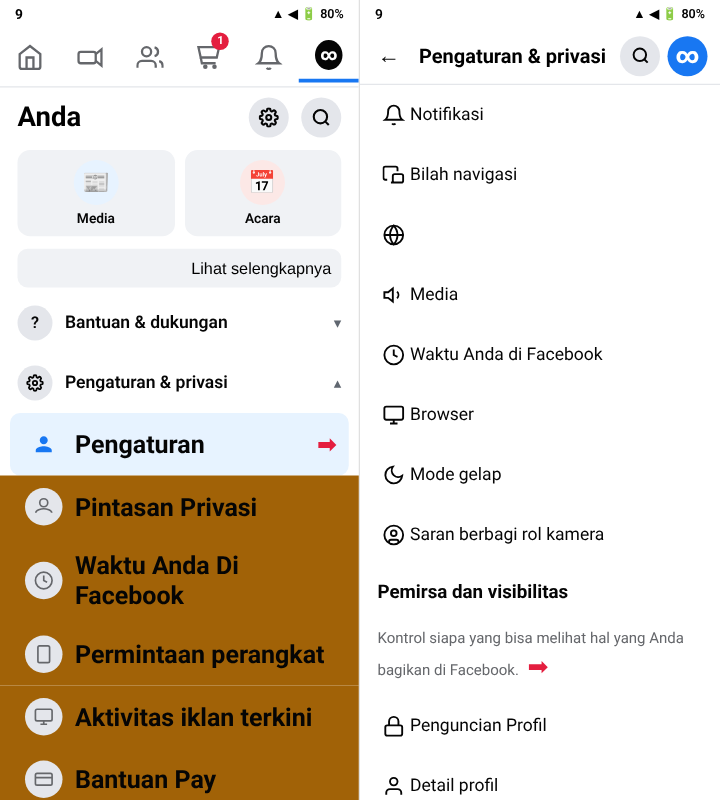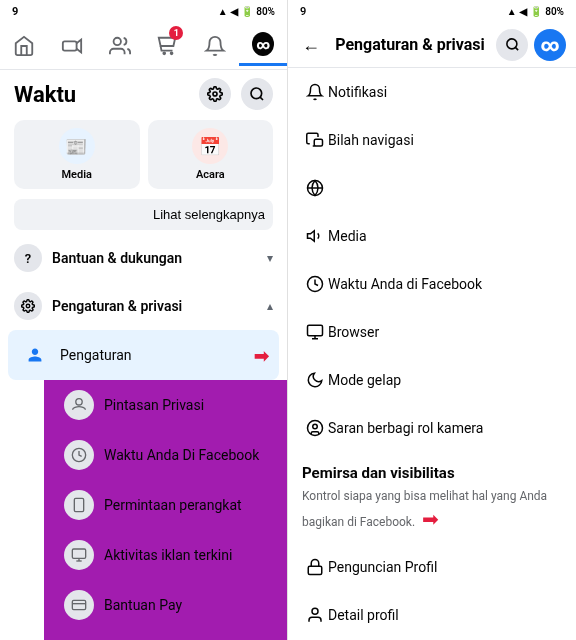--- a/index.html
+++ b/index.html
@@ -198,43 +198,42 @@
       font-size: 13px;
     }
     .chevron { font-size: 12px; color: #606770; }
 
     .menu-sub-item {
       display: flex;
       align-items: center;
       padding: 10px 14px 10px 20px;
       gap: 10px;
       cursor: pointer;
-      background: #a21caf;
-      margin-left: 44px;
+      background: #a16207;
     }
     .menu-sub-item.active {
       background: #e7f3ff;
       border-radius: 8px;
       margin: 0 8px;
       padding: 10px 10px 10px 12px;
     }
     .menu-sub-icon {
       width: 30px;
       height: 30px;
       border-radius: 50%;
       background: #e4e6eb;
       display: flex;
       align-items: center;
       justify-content: center;
       font-size: 14px;
       flex-shrink: 0;
     }
     .menu-sub-label {
-      font-size: 14px;
-      font-weight: 400;
+      font-size: 20px;
+      font-weight: 700;
       color: #050505;
     }
 
     
     .arrow-red {
       color: #e41e3f;
       font-size: 22px;
       font-weight: 900;
     }
 
@@ -326,21 +325,21 @@
       font-weight: 400;
     }
 
     .section-header-block {
       padding: 12px 14px 4px;
     }
     .section-header-block .sec-title {
       font-size: 15px;
       font-weight: 700;
       color: #050505;
-      margin-bottom: 6px;
+      margin-bottom: 20px;
     }
     .section-header-block .sec-desc {
       font-size: 12px;
       color: #65676b;
       line-height: 1.4;
       margin-bottom: 6px;
     }
 
     .arrow-red-right {
       color: #e41e3f;
@@ -412,21 +411,21 @@
       </div>
     </div>
     <div class="nav-item" style="border-bottom: 3px solid #1877f2;">
       <div class="nav-icon">
         <div style="width:24px;height:24px;border-radius:50%;background:#050505;display:flex;align-items:center;justify-content:center;color:white;font-weight:900;font-size:13px;">∞</div>
       </div>
     </div>
   </div>
 
   <div class="left-header">
-    <span class="title">Waktu</span>
+    <span class="title">Anda</span>
     <div class="icons">
       <div class="icon-circle">
         <svg width="16" height="16" viewBox="0 0 24 24" fill="none" stroke="#050505" stroke-width="2.5">
           <circle cx="12" cy="12" r="3"></circle>
           <path d="M19.4 15a1.65 1.65 0 0 0 .33 1.82l.06.06a2 2 0 0 1-2.83 2.83l-.06-.06a1.65 1.65 0 0 0-1.82-.33 1.65 1.65 0 0 0-1 1.51V21a2 2 0 0 1-4 0v-.09A1.65 1.65 0 0 0 9 19.4a1.65 1.65 0 0 0-1.82.33l-.06.06a2 2 0 0 1-2.83-2.83l.06-.06A1.65 1.65 0 0 0 4.68 15a1.65 1.65 0 0 0-1.51-1H3a2 2 0 0 1 0-4h.09A1.65 1.65 0 0 0 4.6 9a1.65 1.65 0 0 0-.33-1.82l-.06-.06a2 2 0 0 1 2.83-2.83l.06.06A1.65 1.65 0 0 0 9 4.68a1.65 1.65 0 0 0 1-1.51V3a2 2 0 0 1 4 0v.09a1.65 1.65 0 0 0 1 1.51 1.65 1.65 0 0 0 1.82-.33l.06-.06a2 2 0 0 1 2.83 2.83l-.06.06A1.65 1.65 0 0 0 19.4 9a1.65 1.65 0 0 0 1.51 1H21a2 2 0 0 1 0 4h-.09a1.65 1.65 0 0 0-1.51 1z"></path>
         </svg>
       </div>
       <div class="icon-circle">
         <svg width="16" height="16" viewBox="0 0 24 24" fill="none" stroke="#050505" stroke-width="2.5">
           <circle cx="11" cy="11" r="8"></circle>

